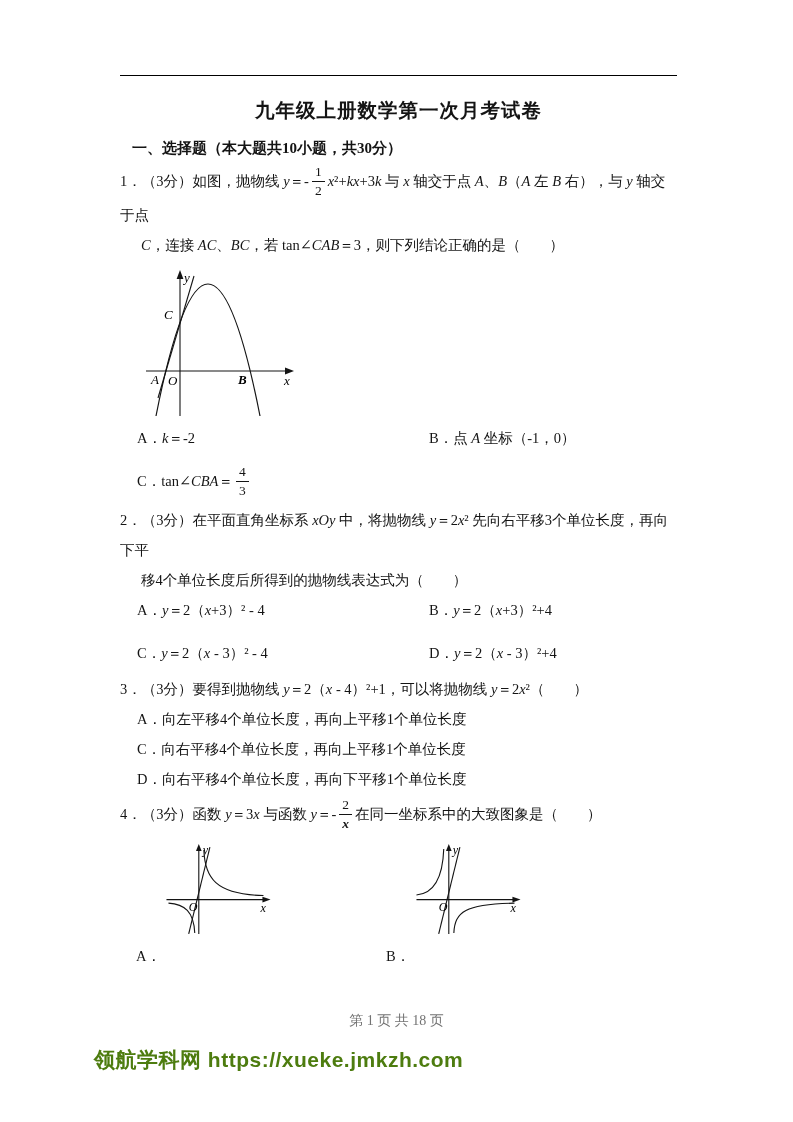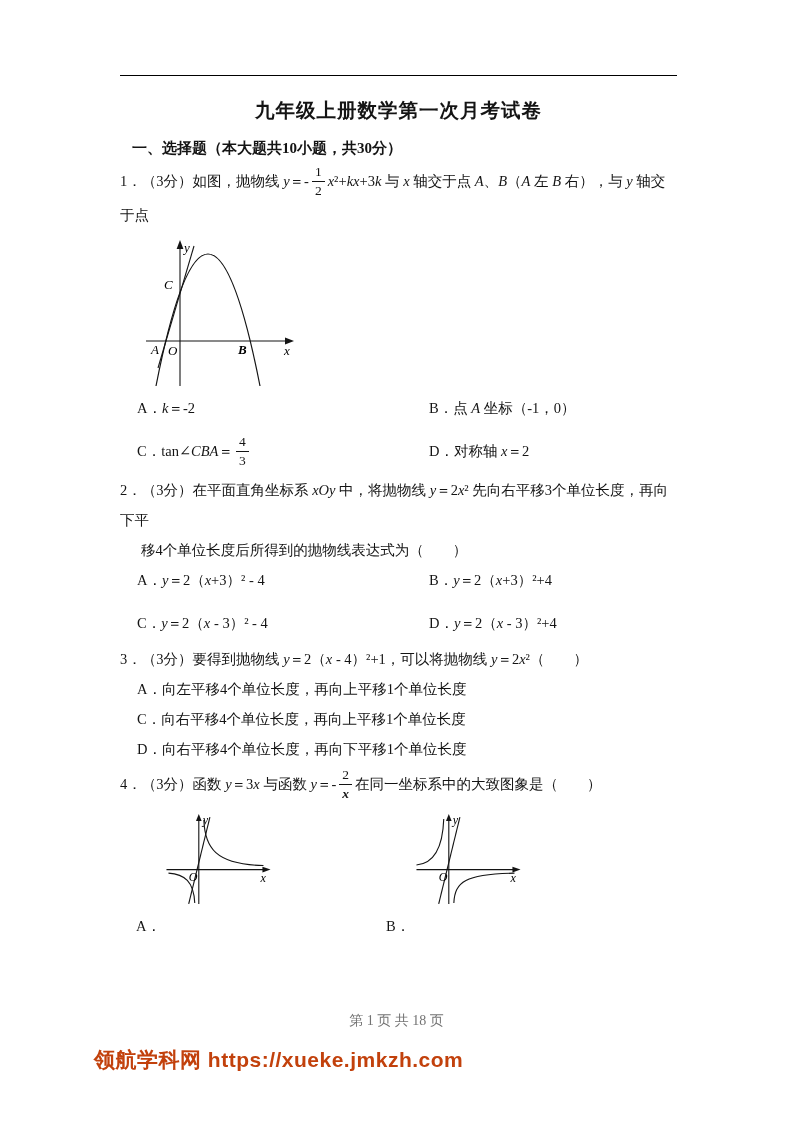--- a/index.html
+++ b/index.html
@@ -21,21 +21,21 @@
   .frac{display:inline-flex;flex-direction:column;align-items:center;vertical-align:middle;
         line-height:1.15;font-size:13.5px;margin:0 3px;transform:translateY(-2px)}
   .frac .num{border-bottom:1.2px solid #141414;padding:0 3px 1px;text-align:center}
   .frac .den{padding:1px 3px 0;text-align:center}
   .den.bold-it{font-style:italic;font-weight:700}
   .fig1{margin:6px 0 2px 18px;display:block}
   svg text{font-family:"Liberation Serif","DejaVu Serif",serif}
   .g4-row{display:flex;gap:112px;margin:8px 0 0 16px}
   .g4-label{margin-top:4px;line-height:22px;font-size:14.5px}
   .footer{position:absolute;left:0;right:0;bottom:66px;text-align:center;font-size:14px;color:#737373}
-  .watermark{position:absolute;left:94px;bottom:22px;font-size:21px;font-weight:700;color:#c2410c;
+  .watermark{position:absolute;left:94px;bottom:22px;font-size:21px;font-weight:700;color:#4d7c0f;
              font-family:"Liberation Sans","DejaVu Sans",sans-serif;letter-spacing:.5px}
 </style>
 </head>
 <body>
 
 <div class="page">
   <div class="content">
 
     <hr class="top-rule">
 
@@ -43,20 +43,21 @@
 
     <div class="section-heading">一、选择题（本大题共10小题，共30分）</div>
 
     <div class="q">
       <div class="qline">
         <span><span>1．（3分）如图，抛物线 </span><i>y</i><span>＝-</span></span><span class="frac">
             <span class="num">1</span>
             <span class="den">2</span>
           </span><span><i>x</i><span>²+</span><i>kx</i><span>+3</span><i>k</i><span> 与 </span><i>x</i><span> 轴交于点 </span><i>A</i><span>、</span><i>B</i><span>（</span><i>A</i><span> 左 </span><i>B</i><span> 右），与 </span><i>y</i><span> 轴交于点</span></span>
       </div>
+      <div class="qline cont"><i>C</i><span>，连接 </span><i>AC</i><span>、</span><i>BC</i><span>，若 tan∠</span><i>CAB</i><span>＝3，则下列结论正确的是（　　）</span></div>
 
       <svg class="fig1" width="160" height="155" viewBox="0 0 160 155">
 
         <path d="M18,150 Q70,-114 122,150" fill="none" stroke="#141414" stroke-width="1.2"></path>
 
         <line x1="20" y1="132" x2="56" y2="10" stroke="#141414" stroke-width="1.1"></line>
 
         <line x1="8" y1="105" x2="150" y2="105" stroke="#141414" stroke-width="1.1"></line>
         <polygon points="156,105 147,101.6 147,108.4" fill="#141414"></polygon>
         <line x1="42" y1="150" x2="42" y2="10" stroke="#141414" stroke-width="1.1"></line>
@@ -72,21 +73,20 @@
 
       <div class="opts">
         <div class="opt"><span>A．</span><i>k</i><span>＝-2</span></div>
         <div class="opt"><span>B．点 </span><i>A</i><span> 坐标（-1，0）</span></div>
         <div class="opt">
           <span><span>C．tan∠</span><i>CBA</i><span>＝</span></span><span class="frac">
               <span class="num">4</span>
               <span class="den">3</span>
             </span>
         </div>
-        <div class="opt"><span>D．对称轴 </span><i>x</i><span>＝2</span></div>
       </div>
     </div>
 
     <div class="q">
       <div class="qline"><span>2．（3分）在平面直角坐标系 </span><i>xOy</i><span> 中，将抛物线 </span><i>y</i><span>＝2</span><i>x</i><span>² 先向右平移3个单位长度，再向下平</span></div>
       <div class="qline cont"><span>移4个单位长度后所得到的抛物线表达式为（　　）</span></div>
       <div class="opts">
         <div class="opt"><span>A．</span><i>y</i><span>＝2（</span><i>x</i><span>+3）² - 4</span></div>
         <div class="opt"><span>B．</span><i>y</i><span>＝2（</span><i>x</i><span>+3）²+4</span></div>
         <div class="opt"><span>C．</span><i>y</i><span>＝2（</span><i>x</i><span> - 3）² - 4</span></div>

